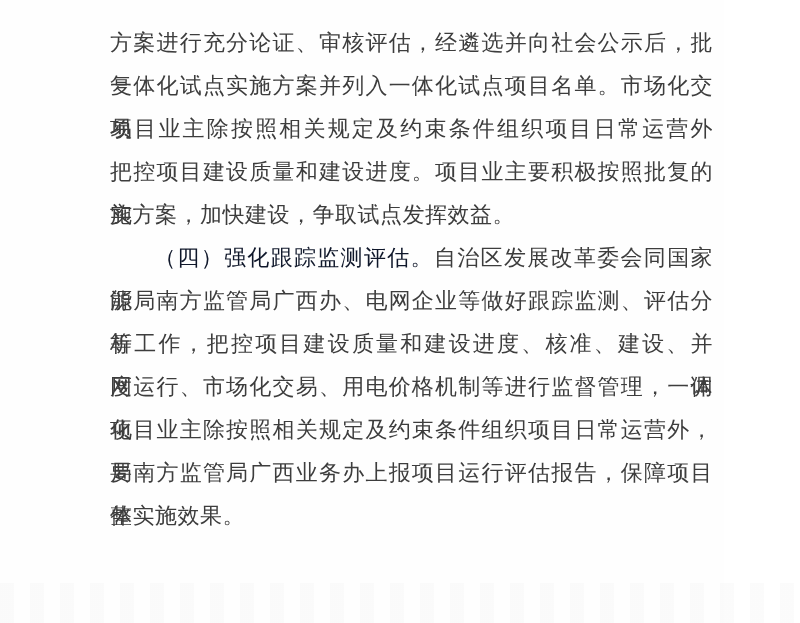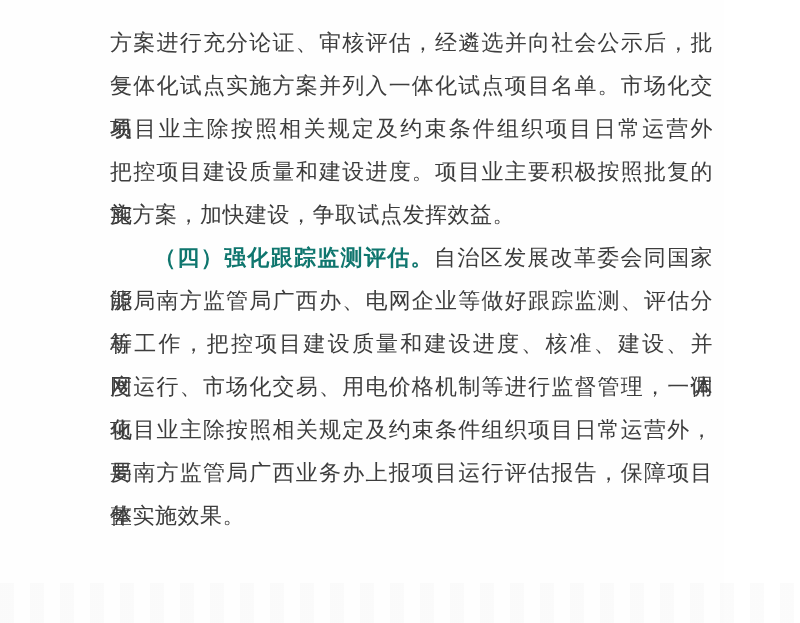--- a/index.html
+++ b/index.html
@@ -33,23 +33,23 @@
       overflow: visible;
     }
     .line.para-end {
       text-align: center;
       text-align-last: left;
     }
     .line.indent {
       text-indent: 44px;
     }
     .section-heading {
-      font-weight: 700;
+      font-weight: 400;
       font-family: "Liberation Sans", "DejaVu Sans", sans-serif;
-      color: #0f766e;
+      color: #0f172a;
     }
     
     .scan-noise {
       position: absolute;
       left: 0; bottom: 0;
       width: 800px; height: 40px;
       background: repeating-linear-gradient(
         90deg,
         rgba(180,180,180,0.05) 0px, rgba(180,180,180,0.05) 14px,
         rgba(255,255,255,0) 14px, rgba(255,255,255,0) 30px

